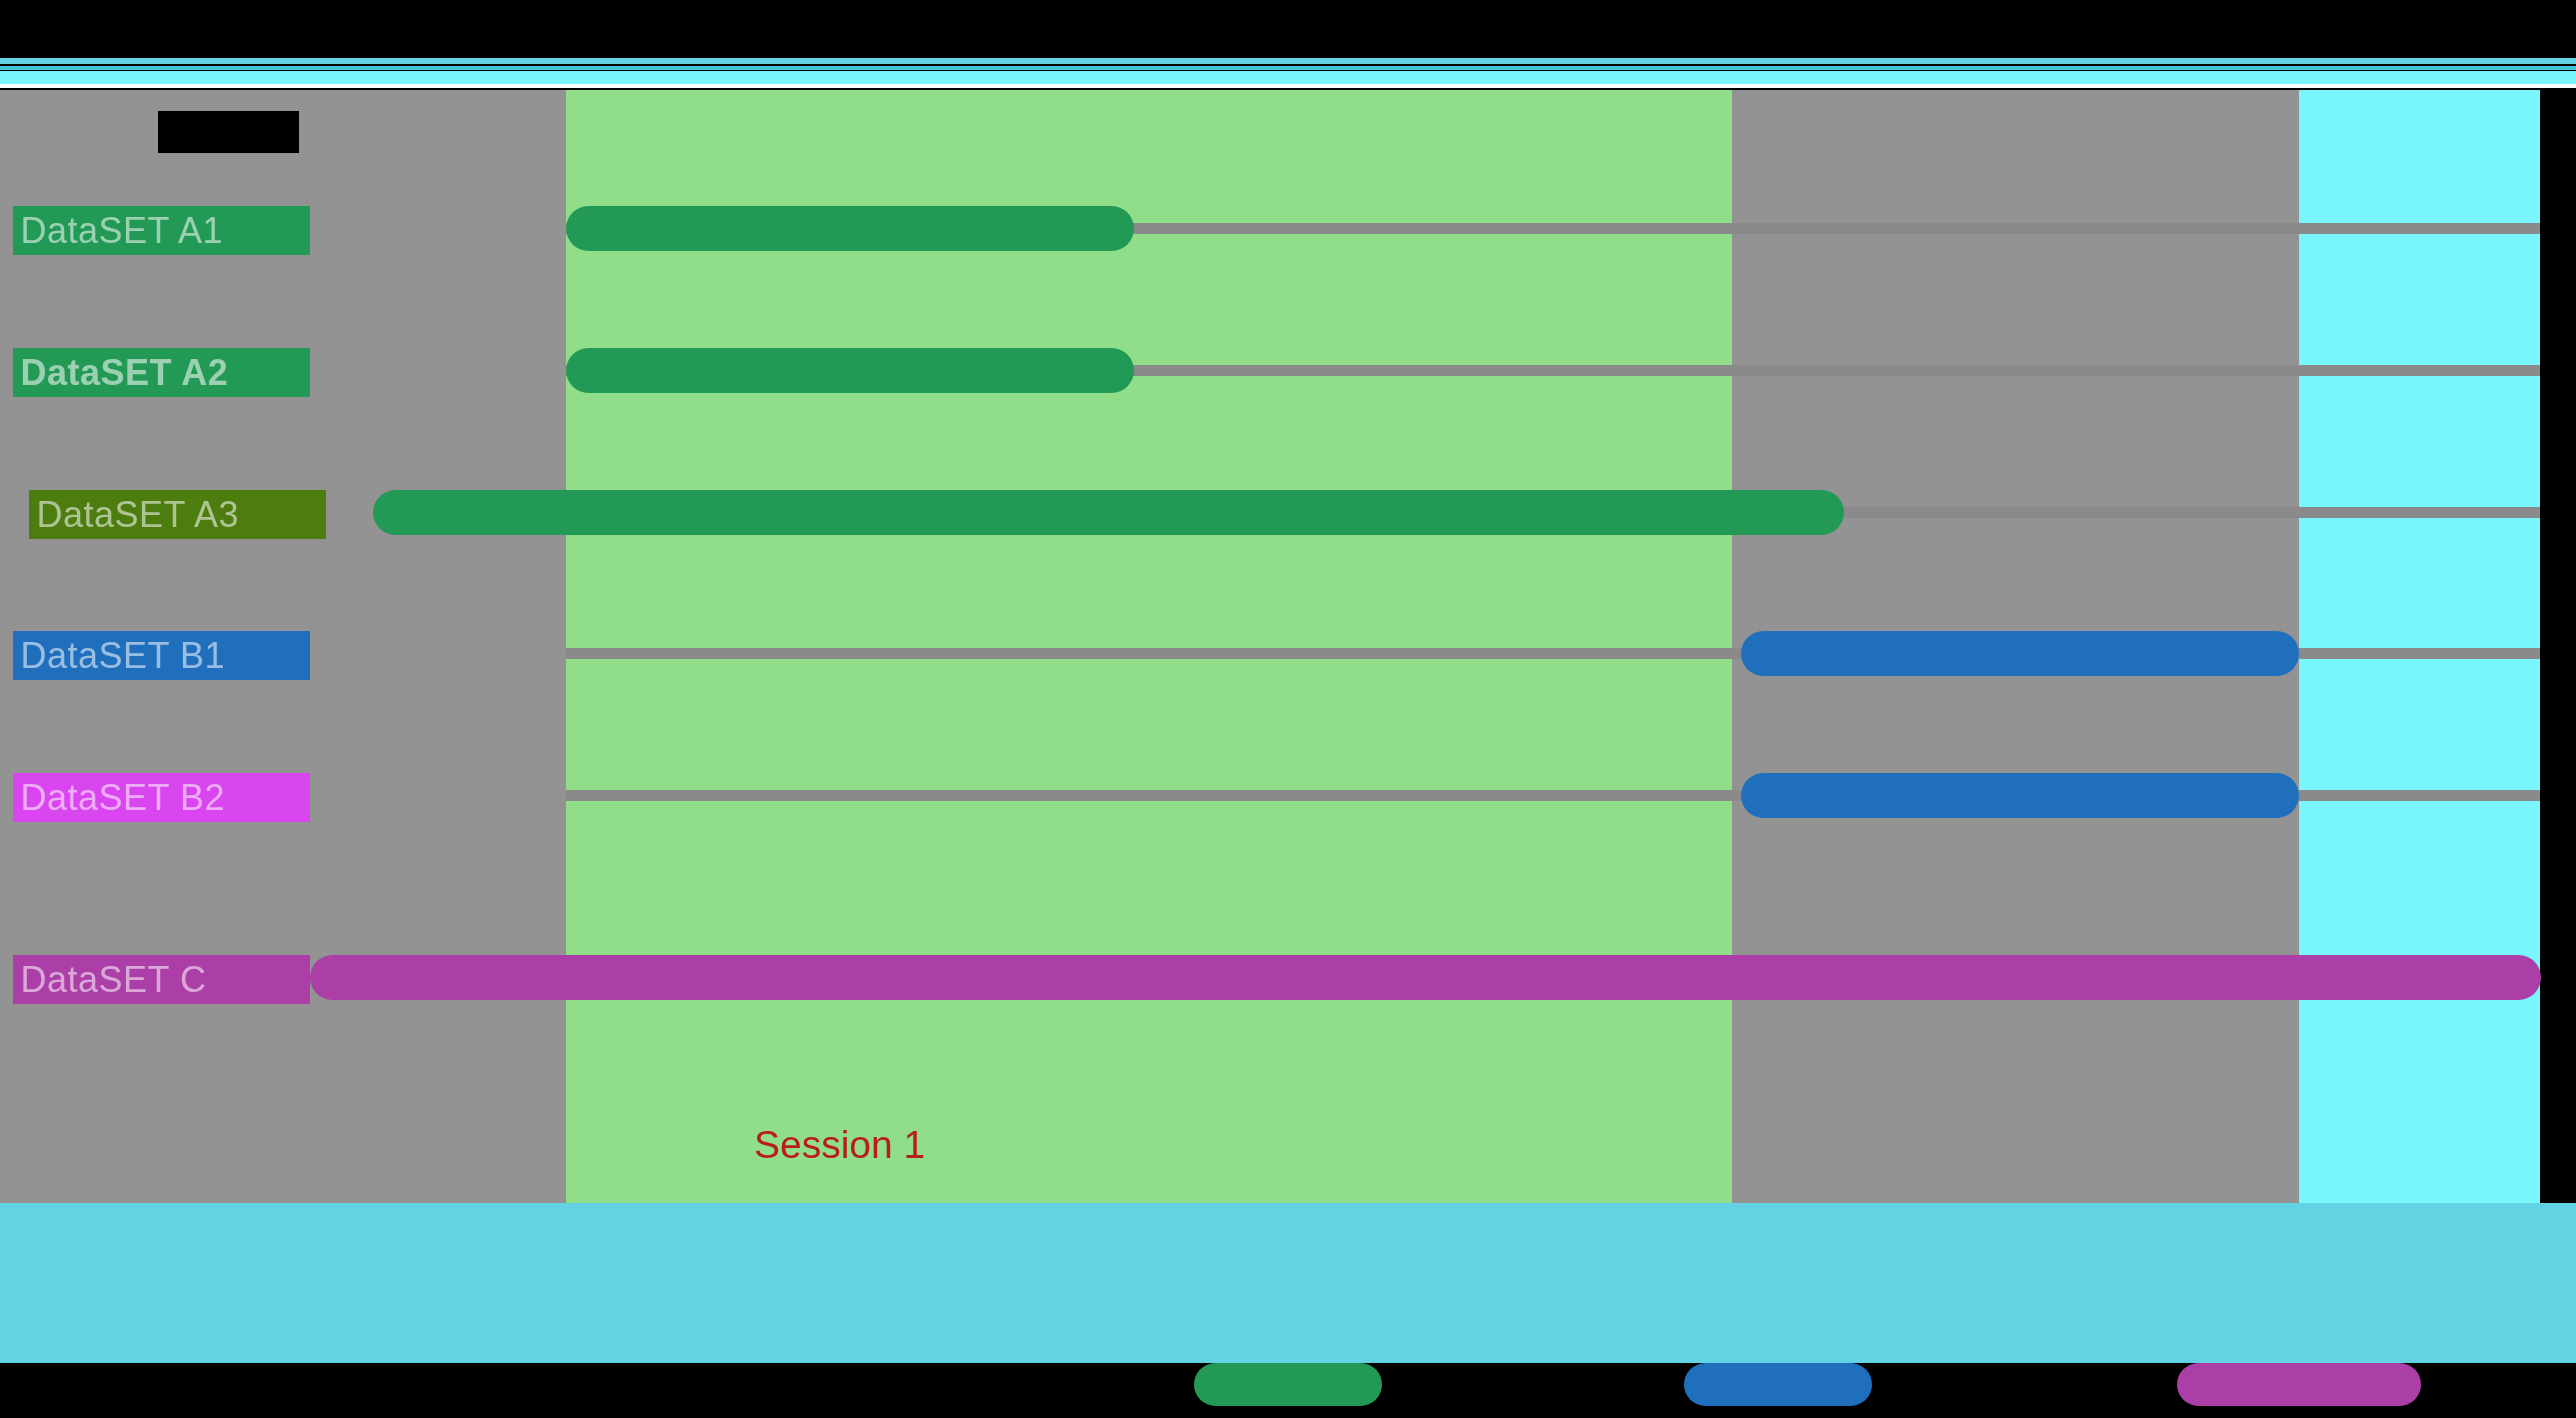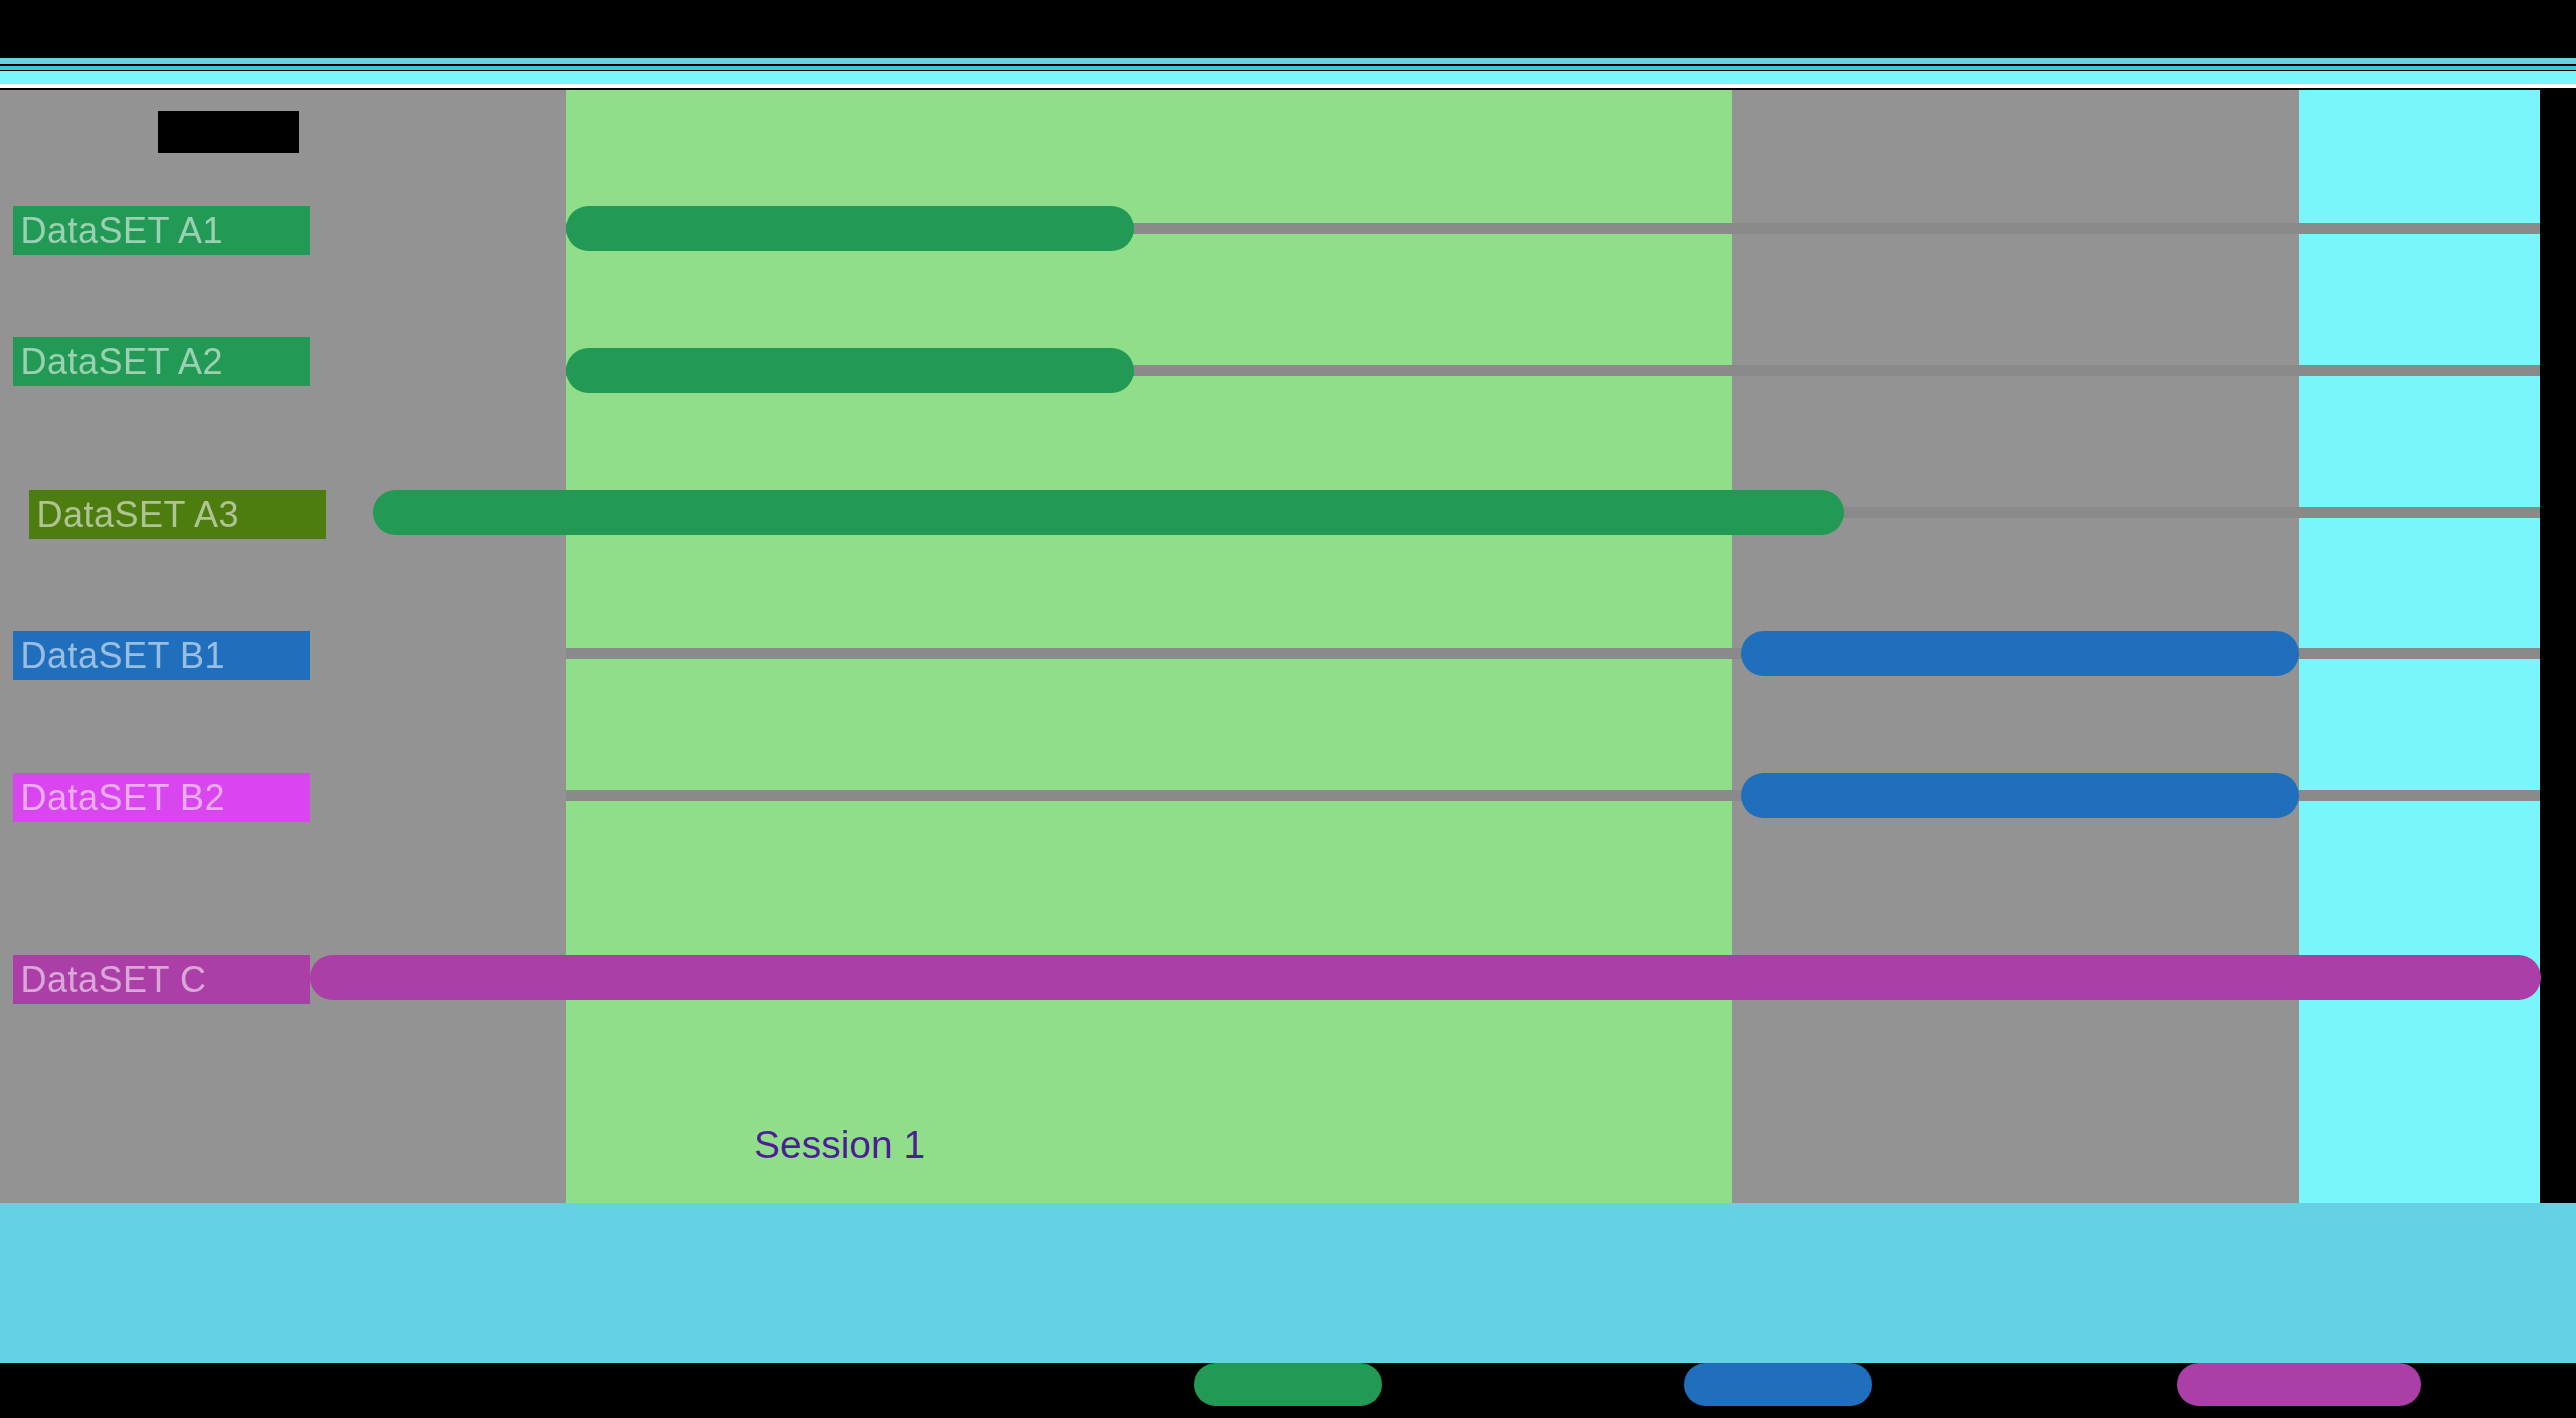--- a/index.html
+++ b/index.html
@@ -7,21 +7,21 @@
   #stage{position:relative;width:2576px;height:1419px;background:#000;overflow:hidden;}
 
   
   .rule{position:absolute;left:0;width:2576px;}
 
   
   #plot{position:absolute;left:0;top:90px;width:2540px;height:1113px;background:#939393;}
 
   
   .band{position:absolute;top:0;height:1113px;}
-  .band-label{position:absolute;bottom:36px;font-size:39px;color:#4c1d95;white-space:nowrap;}
+  .band-label{position:absolute;bottom:36px;font-size:39px;color:#b91c1c;white-space:nowrap;}
 
   
   .rowline{position:absolute;height:11.3px;background:#8a8a8a;}
 
   
   .bar{position:absolute;height:45px;border-radius:22.5px;}
 
   
   #labelcol{position:absolute;left:0;top:90px;width:551px;height:1113px;}
   .tasklabel{position:absolute;left:13px;height:49px;display:flex;align-items:center;
@@ -64,21 +64,21 @@
     <div class="bar" style="left:566px;width:568px;top:116px;background:#229a55;"></div>
     <div class="bar" style="left:566px;width:568px;top:258px;background:#229a55;"></div>
     <div class="bar" style="left:373px;width:1471px;top:400px;background:#229a55;"></div>
     <div class="bar" style="left:1741px;width:558px;top:541px;background:#1f6fbd;"></div>
     <div class="bar" style="left:1741px;width:558px;top:683px;background:#1f6fbd;"></div>
     <div class="bar" style="left:310px;width:2231px;top:865px;background:#ac3ea8;"></div>
   </div>
 
   <div id="labelcol">
     <div class="tasklabel" style="top:116px;width:282px;background:#229a55;">DataSET A1</div>
-    <div class="tasklabel" style="top:247px;width:282px;background:#229a55;">DataSET A2</div>
+    <div class="tasklabel" style="top:258px;width:282px;background:#229a55;font-weight:bold;">DataSET A2</div>
     <div class="tasklabel" style="top:400px;width:282px;background:#4d7c0f;margin-left:16px;">DataSET A3</div>
     <div class="tasklabel" style="top:541px;width:282px;background:#1f6fbd;">DataSET B1</div>
     <div class="tasklabel" style="top:683px;width:282px;background:#d946ef;">DataSET B2</div>
     <div class="tasklabel" style="top:865px;width:282px;background:#ac3ea8;">DataSET C</div>
   </div>
 
   <div id="title-redaction" style="left:158px;top:111px;width:141px;height:42px;"></div>
 
   <div id="footer" style="top:1203px;height:160px;"></div>
 

